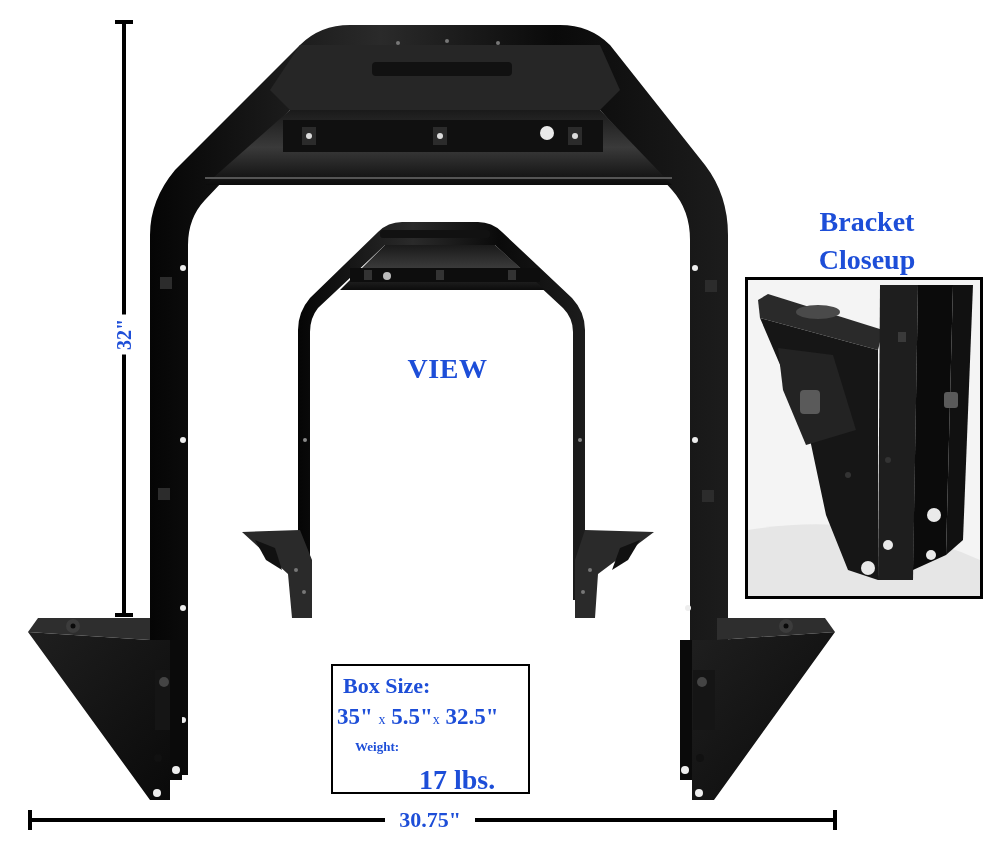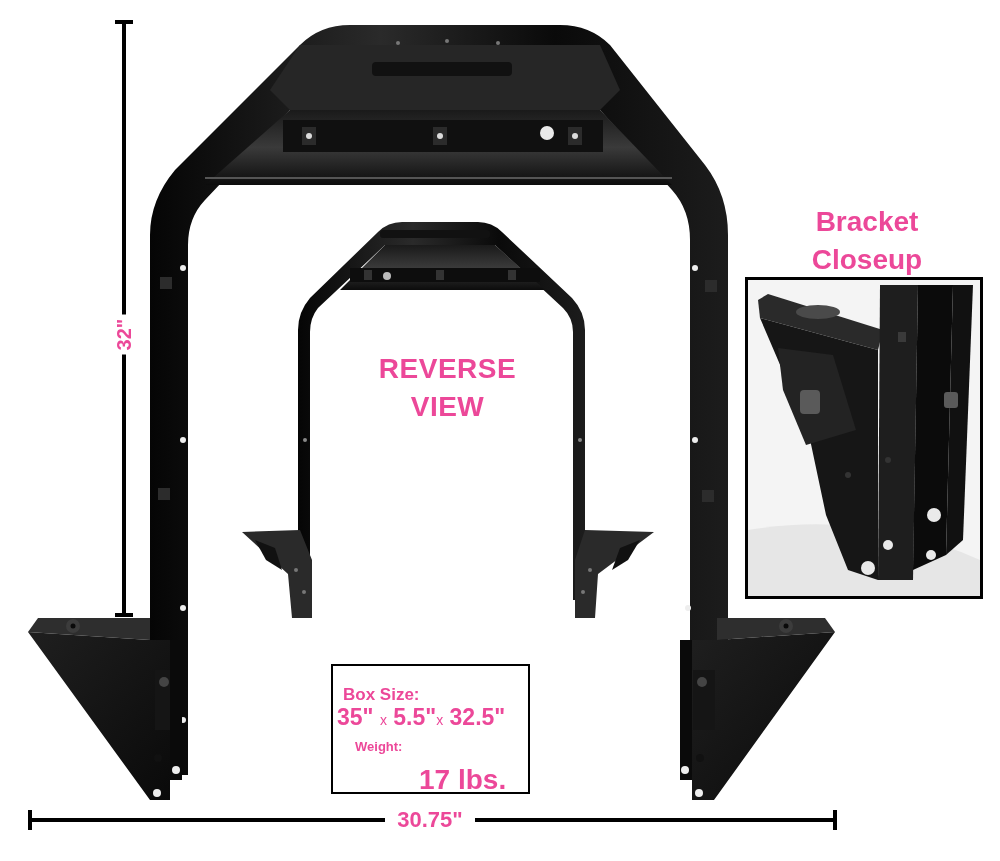--- a/index.html
+++ b/index.html
@@ -1,29 +1,29 @@
 <!DOCTYPE html>
 <html><head>
   <meta charset="utf-8">
   <style>
     html, body { margin: 0; padding: 0; background: #ffffff; }
     body { width: 1000px; height: 861px; position: relative; overflow: hidden;
            font-family: "Liberation Sans", sans-serif; }
     .abs { position: absolute; }
     svg.art { position: absolute; left: 0; top: 0; }
-    .label-bold { font-family: Liberation Sans, sans-serif; font-weight: 700; color: #ec4899; }
+    .label-bold { font-family: Liberation Serif, serif; font-weight: 700; color: #1d4ed8; }
     .reverse-label { left: 360px; top: 350px; width: 175px; text-align: center;
                      font-size: 28px; line-height: 38px; letter-spacing: 0.5px; }
     .bracket-title { left: 752px; top: 203px; width: 230px; text-align: center;
                      font-size: 28px; line-height: 38px; }
     .closeup-box { left: 745px; top: 277px; width: 232px; height: 316px;
                    border: 3px solid #000; background: #f2f2f2; overflow: hidden; }
     .spec-box { left: 331px; top: 664px; width: 195px; height: 126px;
                 border: 2px solid #000; background: #fff; }
-    .spec-box .box-label { position: absolute; left: 10px; top: 7px; font-size: 17px; margin-top: 12px; }
+    .spec-box .box-label { position: absolute; left: 10px; top: 7px; font-size: 22px; }
     .spec-box .box-dims { position: absolute; left: 4px; top: 38px; font-size: 23px; white-space: nowrap; }
     .spec-box .box-dims .x { font-size: 14px; font-weight: 400; }
     .spec-box .weight-label { position: absolute; left: 22px; top: 73px; font-size: 13px; }
     .spec-box .weight-value { position: absolute; left: 86px; top: 98px; font-size: 28px; }
     .dim-width-label { left: 385px; top: 807px; width: 90px; text-align: center;
                        font-size: 22px; background: #fff; }
     .dim-height-label { left: 100px; top: 305px; width: 48px; height: 60px; }
     .dim-height-label span { display: block; transform: rotate(-90deg); transform-origin: center;
                              font-size: 20px; position: absolute; left: 4px; top: 18px; width: 40px; text-align: center;
                              background: #fff; }
@@ -149,21 +149,20 @@
   </g>
 </svg>
 
 <div class="abs dim-height-label label-bold">
   <span>32"</span>
 </div>
 
 <div class="abs dim-width-label label-bold">30.75"</div>
 
 <div class="abs reverse-label label-bold">
-  <div>REVERSE</div>
   <div>VIEW</div>
 </div>
 
 <div class="abs bracket-title label-bold">
   <div>Bracket</div>
   <div>Closeup</div>
 </div>
 
 <div class="abs closeup-box">
   <svg width="232" height="316" viewBox="0 0 232 316">

